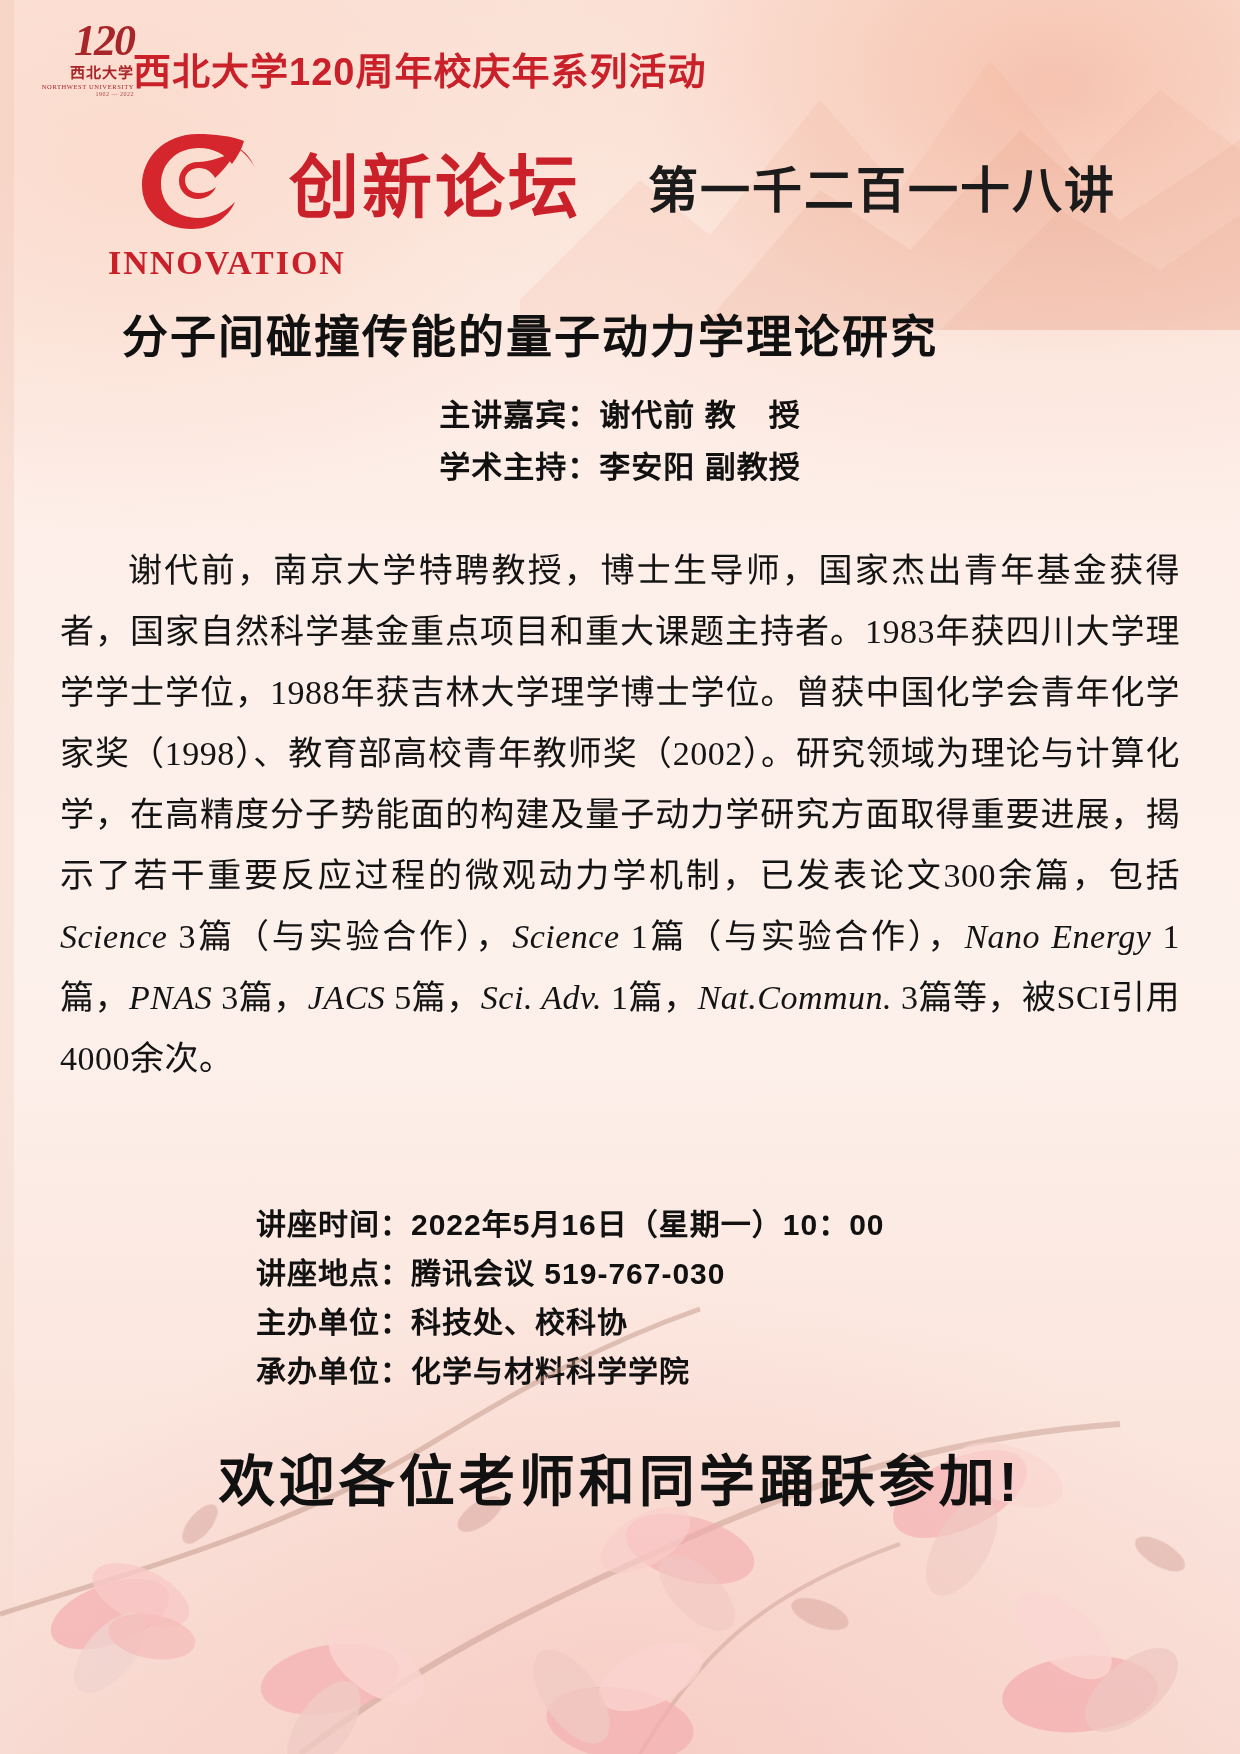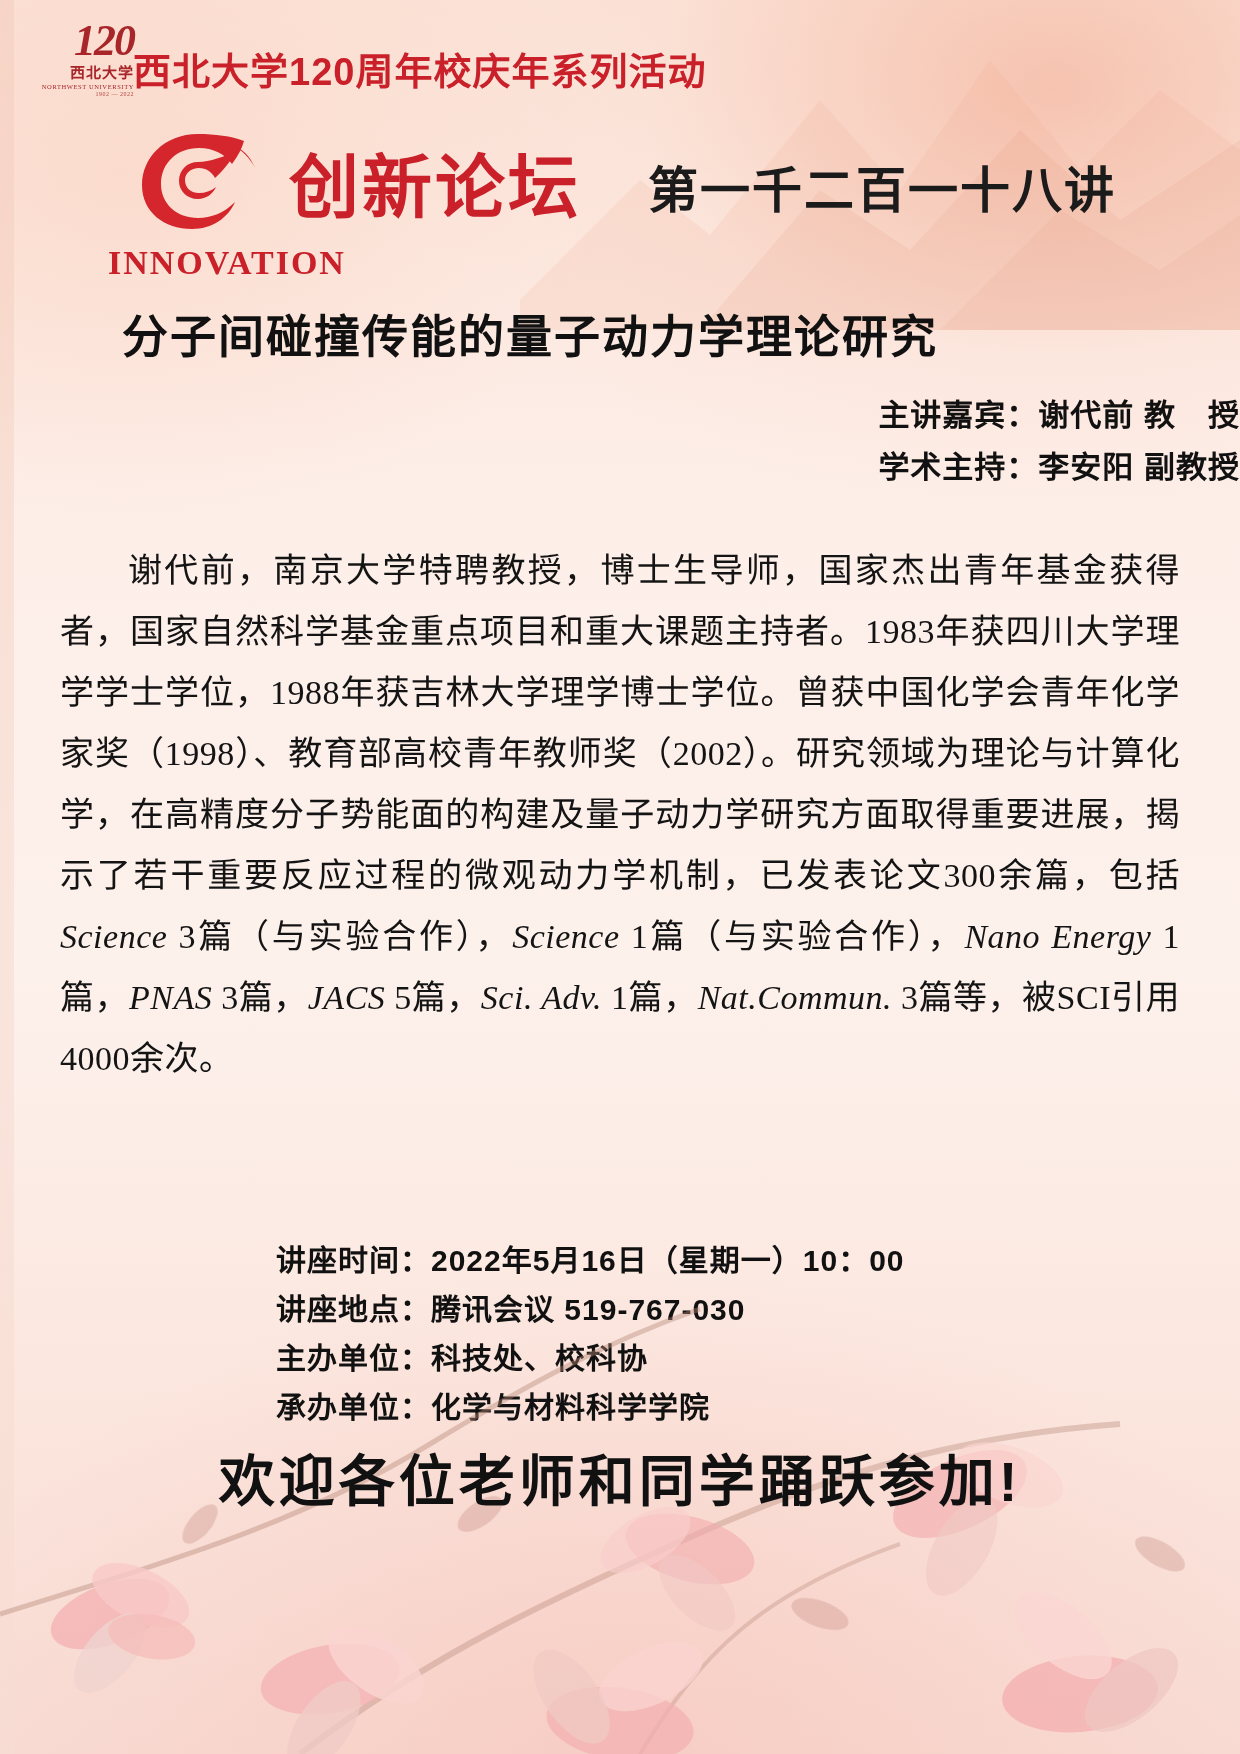--- a/index.html
+++ b/index.html
@@ -134,21 +134,21 @@
     font-size: 46px;
     font-weight: bold;
     color: #111;
     letter-spacing: 2px;
   }
 
   .speaker-block {
     position: absolute;
     left: 0; top: 390px;
     width: 1240px;
-    text-align: right;
+    text-align: center;
     font-family: "Liberation Sans", sans-serif;
     font-size: 31px;
     font-weight: bold;
     color: #111;
     line-height: 52px;
     letter-spacing: 1px;
   }
 
   
   .bio {
@@ -162,28 +162,27 @@
     text-align: justify;
     text-justify: inter-ideograph;
     text-indent: 68px;
     letter-spacing: .5px;
   }
   .bio i { font-style: italic; }
 
   
   .details {
     position: absolute;
-    left: 276px; top: 1200px;
+    left: 256px; top: 1200px;
     font-family: "Liberation Sans", sans-serif;
     font-size: 30px;
     font-weight: bold;
     color: #111;
     line-height: 49px;
     letter-spacing: 1px;
-    margin-top: 36px;
   }
   .details .row { white-space: nowrap; }
 
   
   .welcome {
     position: absolute;
     left: 0; top: 1436px;
     width: 1240px;
     text-align: center;
     font-family: "Liberation Sans", sans-serif;

